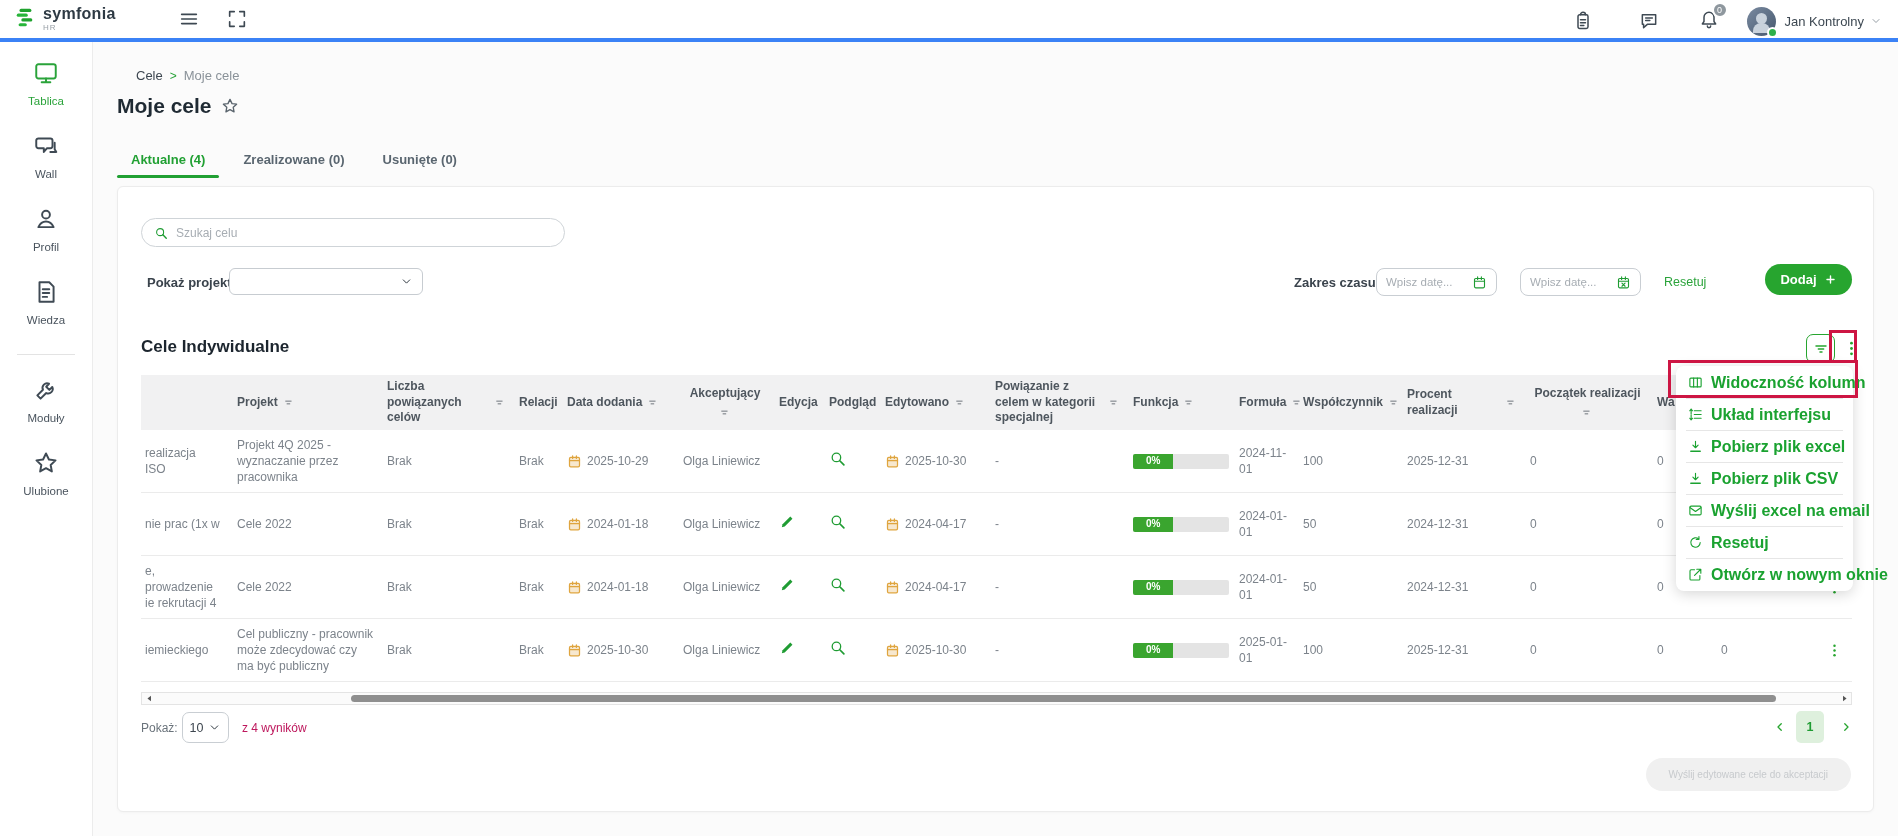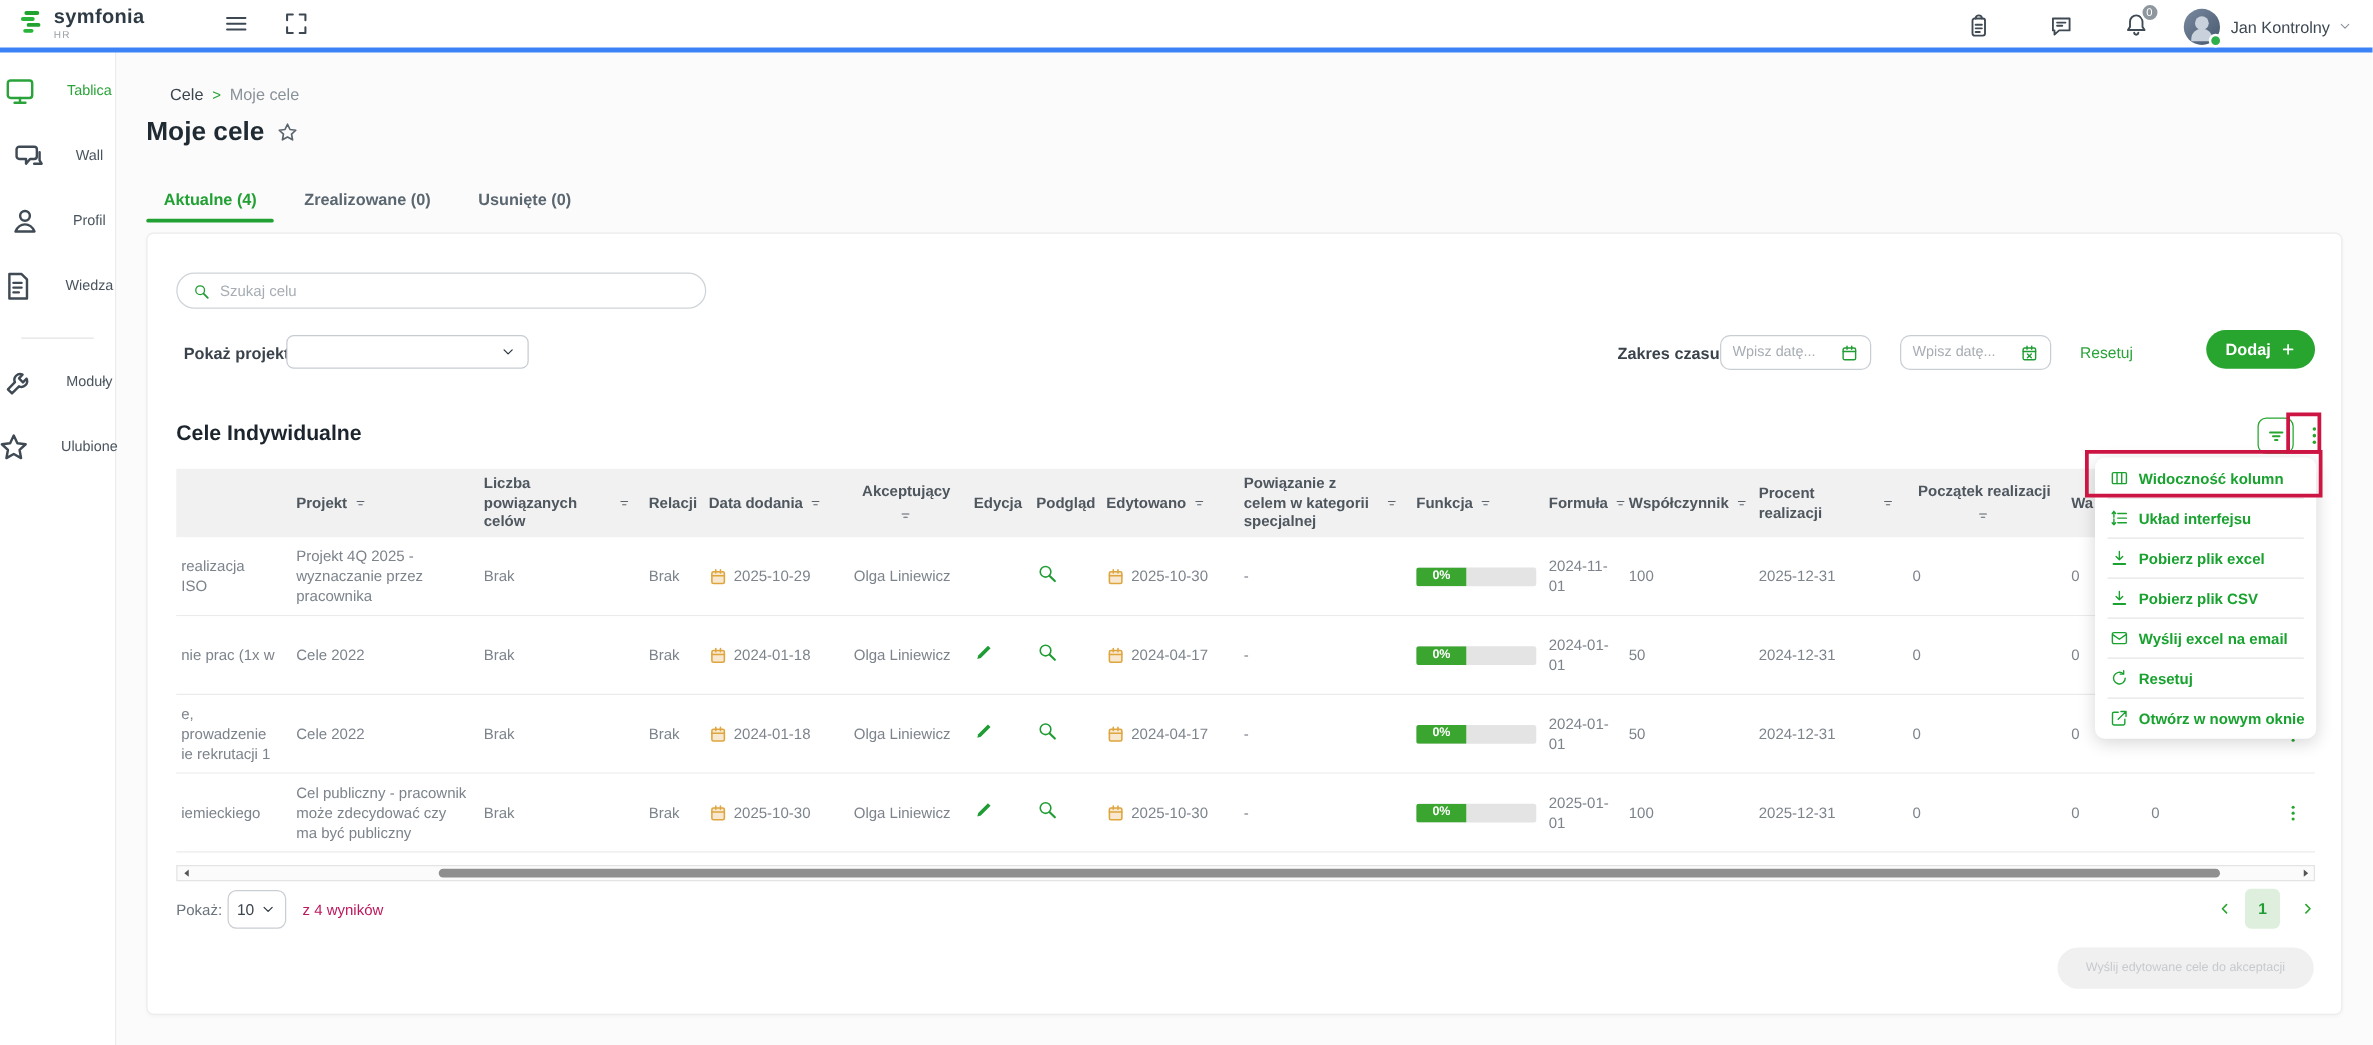--- a/index.html
+++ b/index.html
@@ -31,21 +31,21 @@
   .avatar::after { content:""; position:absolute; left:9px; top:6px; width:11px; height:11px; border-radius:50%; background:#c9d2dc; }
   .avatar::before { content:""; position:absolute; left:6px; top:16px; width:17px; height:10px; border-radius:8px 8px 0 0; background:#c9d2dc; }
   .status-dot { position:absolute; right:-2px; bottom:-2px; width:11px; height:11px; border-radius:50%;
     background:#2db04a; border:2px solid #fff; z-index:2; }
   .user-name { font-size:13px; color:#3d4852; margin-right:6px; cursor:pointer; }
   .chev-sm { width:12px; height:12px; color:#8a939b; }
 
   
   .sidebar { position:absolute; left:0; top:42px; width:93px; height:794px; background:#fff;
     border-right:1px solid #ececec; z-index:10; display:flex; flex-direction:column; align-items:center; padding-top:18px; }
-  .side-item { display:flex; flex-direction:row; align-items:center; gap:25px; margin-bottom:26px; cursor:pointer; color:#3f4a54; }
+  .side-item { display:flex; flex-direction:column; align-items:center; gap:9px; margin-bottom:26px; cursor:pointer; color:#3f4a54; }
   .side-item .icn { width:26px; height:26px; }
   .side-label { font-size:11.5px; color:#4a545e; }
   .side-item.active { color:#2aa33a; }
   .side-item.active .side-label { color:#2aa33a; }
   .side-divider { width:58px; height:1px; background:#e3e3e3; margin:2px 0 22px; }
 
   
   .main { position:absolute; left:93px; top:42px; width:1805px; height:794px; background:#fbfbfb; }
   .breadcrumb { position:absolute; left:24px; top:26px; font-size:13px; color:#3c4650; display:flex; gap:7px; align-items:center;margin-left:19px; }
   .bc-sep { color:#2aa33a; font-size:12px; }
@@ -136,21 +136,21 @@
     border-radius:5px; display:flex; align-items:center; justify-content:center; font-size:12.5px;
     font-weight:700; color:#1f9c33; cursor:pointer; }
   .submit-btn { position:absolute; right:22px; top:571px; height:33px; padding:0 23px; background:#f0f0f0;
     border:none; border-radius:17px; color:#c7cacd; font-size:10px; font-family:"Liberation Sans",sans-serif; }
 
   
   .menu { position:absolute; left:1676px; top:366px; width:177px; background:#fff; border-radius:8px;
     box-shadow:0 3px 14px rgba(0,0,0,.16); z-index:50; padding:1px 0; }
   .menu-item { height:31px; display:flex; align-items:center; gap:8px; padding:0 12px; cursor:pointer; }
   .menu-item .icn { width:15px; height:15px; color:#1aa230; }
-  .menu-item span.mi-label { font-size:12px; font-weight:600; color:#1aa230; white-space:nowrap; }
+  .menu-item span.mi-label { font-size:16px; font-weight:600; color:#1aa230; white-space:nowrap; }
   .menu-divider { height:1px; background:#e6e6e6; margin:0 10px; }
 
   
   .anno { position:absolute; border:3px solid #cd1543; z-index:60; pointer-events:none; }
   .anno-kebab { left:1829px; top:330px; width:28px; height:33px; }
   .anno-menu  { left:1668px; top:360px; width:190px; height:38px; }
 </style>
 </head>
 <body>
 
@@ -578,21 +578,21 @@
                 <svg viewBox="0 0 24 24">
                   <circle cx="12" cy="4.5" r="2" fill="currentColor"></circle>
                   <circle cx="12" cy="12" r="2" fill="currentColor"></circle>
                   <circle cx="12" cy="19.5" r="2" fill="currentColor"></circle>
                 </svg>
               </span>
             </div>
           </div>
           <div class="tr">
             <div class="td c0 name-cell">e, prowadzenie
-ie rekrutacji 1</div>
+ie rekrutacji 4</div>
             <div class="td c1 ">Cele 2022</div>
             <div class="td c2 ">Brak</div>
             <div class="td c3 ">Brak</div>
             <div class="td date-cell c4">
               <span class="icn ">
                 <svg viewBox="0 0 24 24" fill="none" stroke="currentColor" stroke-width="2">
                   <rect x="4" y="5.5" width="16" height="15" rx="2" fill="currentColor" stroke="none" opacity=".25"></rect>
                   <rect x="4" y="5.5" width="16" height="15" rx="2"></rect>
                   <path d="M4 10.5h16M9 3v4M15 3v4" stroke-linecap="round"></path>
                 </svg>

